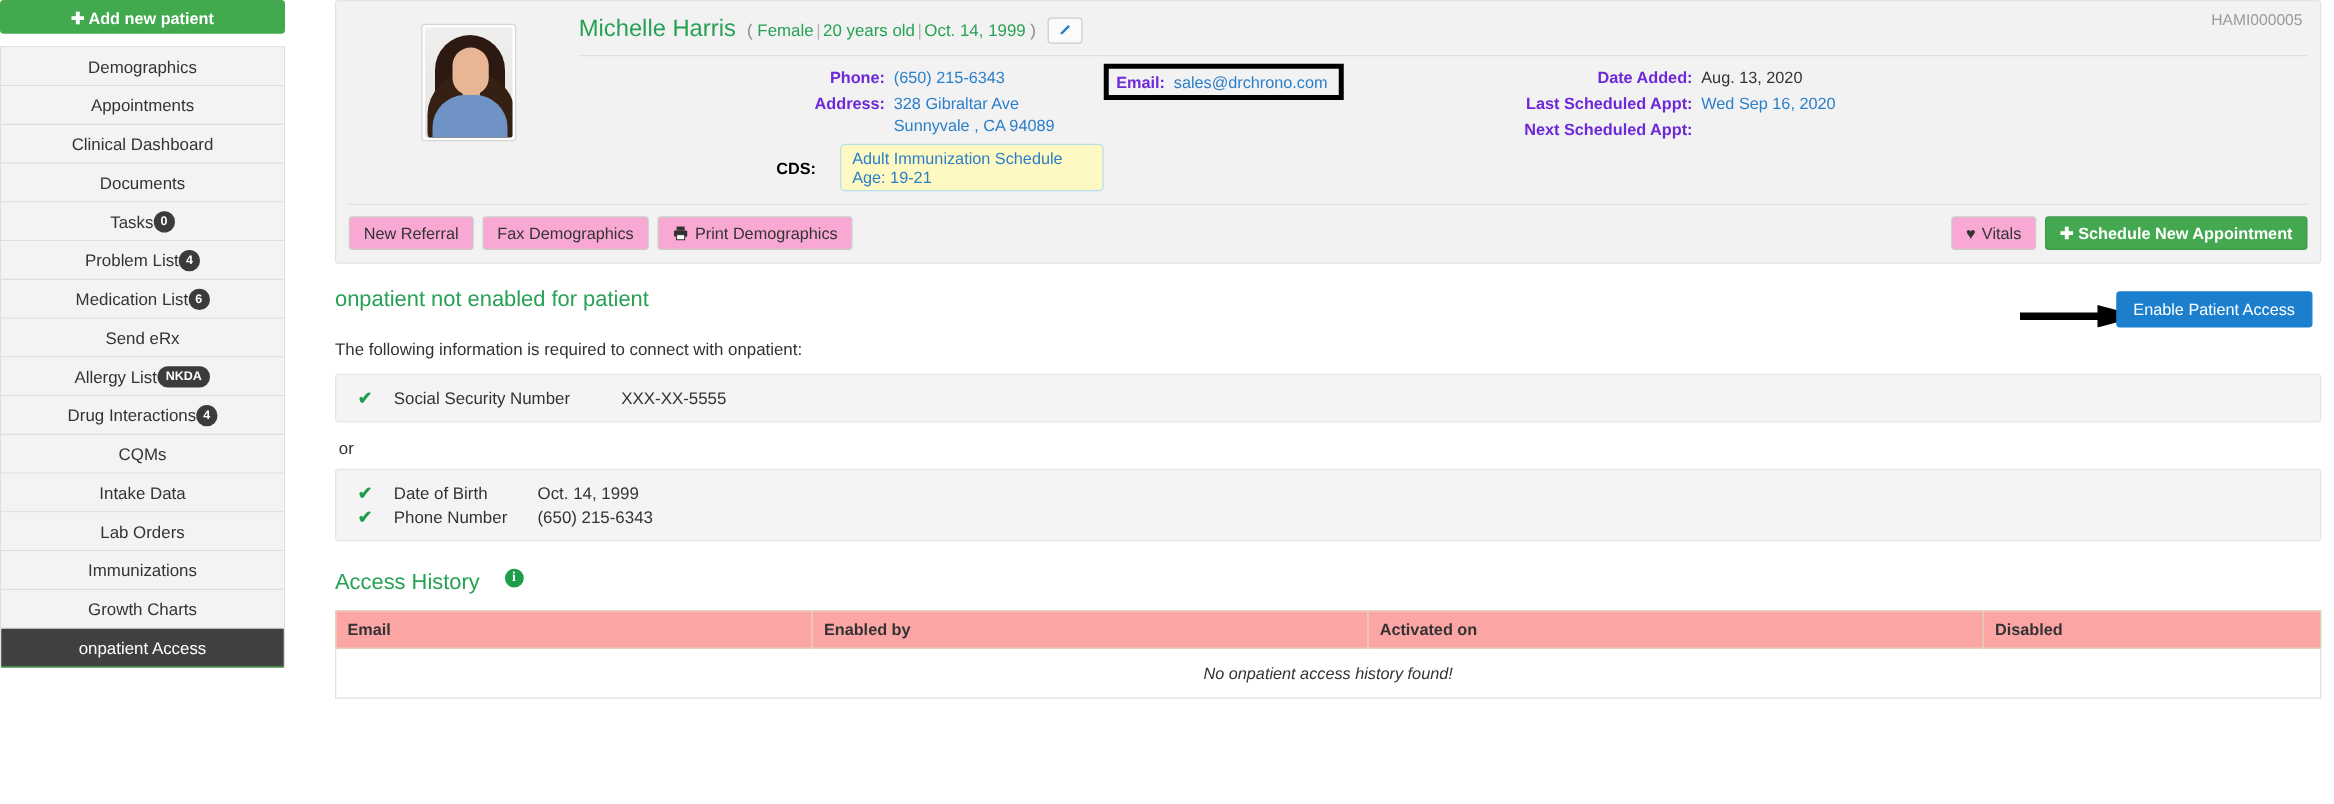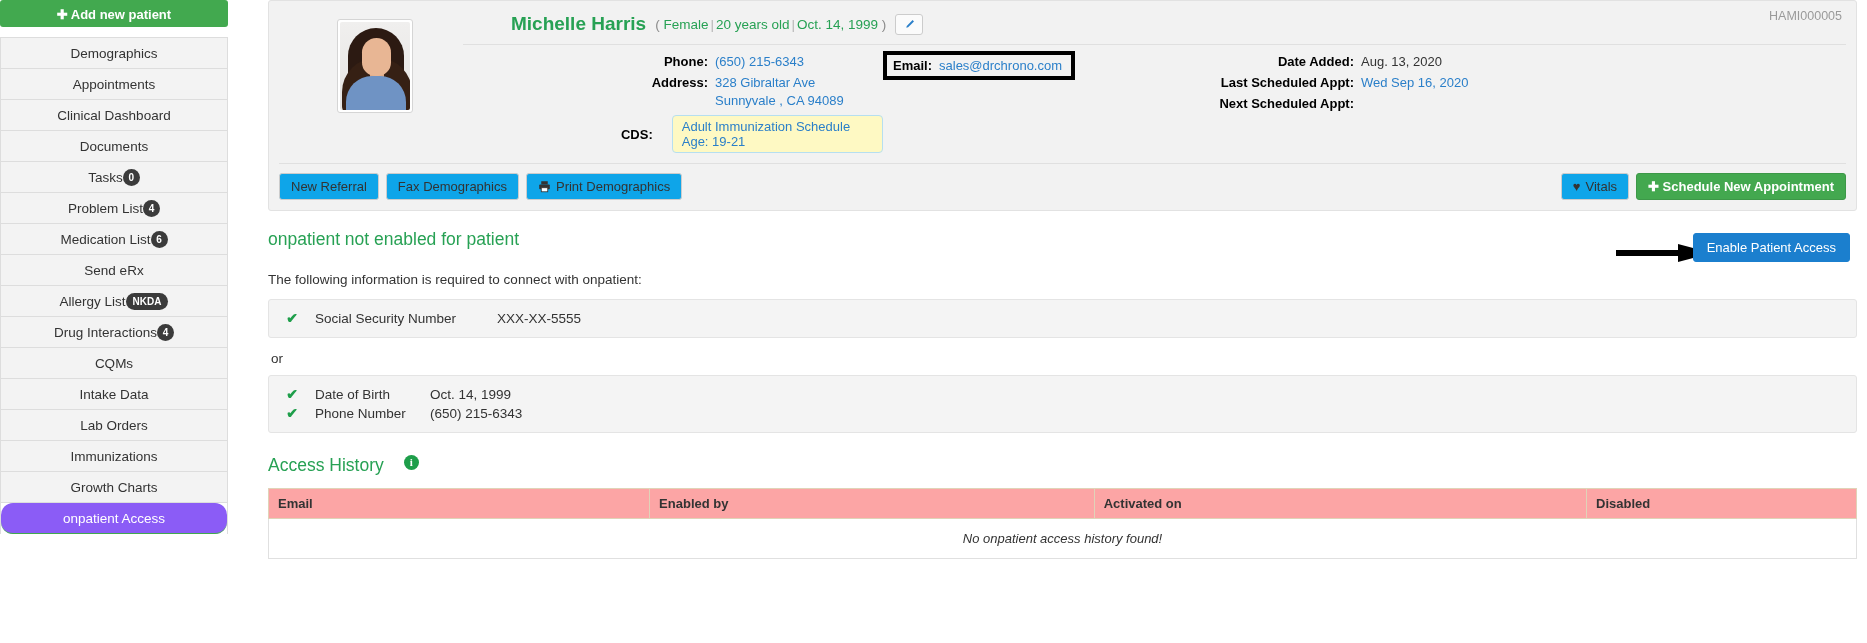--- a/index.html
+++ b/index.html
@@ -48,24 +48,23 @@
     align-items: center;
     justify-content: center;
     padding: 0 12px 0 12px;
     background: #f3f3f3;
     border-bottom: 1px solid #dddddd;
     font-size: 13.5px;
     color: #333333;
     cursor: pointer;
   }
   .navitem.active {
-    background: #8b5cf6;
+    background: #404040;
     color: #ffffff;
     border-bottom: 1px solid #41a94e;
-    border-radius: 12px;
   }
   .badge {
     background: #3b3b3b;
     color: #ffffff;
     font-size: 10px;
     font-weight: bold;
     border-radius: 10px;
     min-width: 17px;
     height: 17px;
     line-height: 17px;
@@ -144,22 +143,21 @@
     position: absolute; left: 30px; top: 48px;
     width: 14px; height: 16px;
     background: #dba884; z-index: 3;
   }
 
   .pc-info { flex: 1; padding-left: 50px; padding-top: 4px; }
   .pname-row { display: flex; align-items: center; gap: 9px; }
   .pname {
     color: #27a154;
     font-size: 19px;
-    font-weight: bold;
-    margin-left: 48px;
+    font-weight: normal;
   }
   .pmeta { color: #2a2a2a; font-size: 13.5px; }
   .pmeta .paren { color: #8b8b8b; }
   .pmeta .grn { color: #27a154; }
   .pmeta .sep { color: #b5b5b5; padding: 0 2px; }
   .edit-btn {
     width: 28px; height: 21px;
     border: 1px solid #cccccc;
     border-radius: 3px;
     background: #fbfbfb;
@@ -170,21 +168,21 @@
   }
 
   .pc-divider { border-top: 1px solid #e0e0e0; margin: 9px 0 8px 0; }
 
   .detail-grid { display: flex; font-size: 13px; }
   .dg-col1 { width: 420px; }
   .dg-col2 { width: 320px; }
   .dg-col3 { flex: 1; }
   .drow { display: flex; margin-bottom: 3px; line-height: 18px; }
   .dlab {
-    font-weight: bold; color: #000000;
+    font-weight: bold; color: #6d28d9;
     text-align: right;
     padding-right: 7px;
     white-space: nowrap;
   }
   .dlab.w1 { width: 252px; }
   .dlab.w3 { width: 158px; }
   .dval { color: #333333; }
   .link { color: #2a7fc9; text-decoration: none; cursor: pointer; }
   .email-box {
     border: 4px solid #000000;
@@ -203,21 +201,21 @@
     border-radius: 4px;
     color: #2a7fc9;
     font-size: 13px;
     padding: 3px 9px;
     cursor: pointer;
   }
 
   .btn-divider { border-top: 1px solid #e0e0e0; margin: 10px 0 9px 0; }
   .btn-row { display: flex; align-items: center; }
   .btn {
-    background: #0ea5e9;
+    background: #f9a8d4;
     border: 1px solid #cccccc;
     border-radius: 3px;
     padding: 5px 11px;
     font-size: 13px;
     color: #333333;
     margin-right: 7px;
     cursor: pointer;
     display: inline-flex;
     align-items: center;
     gap: 5px;

